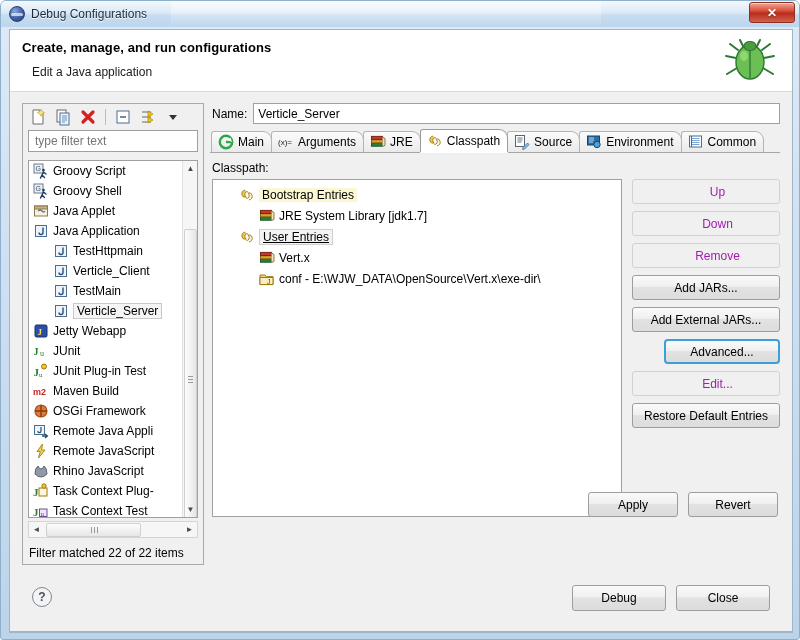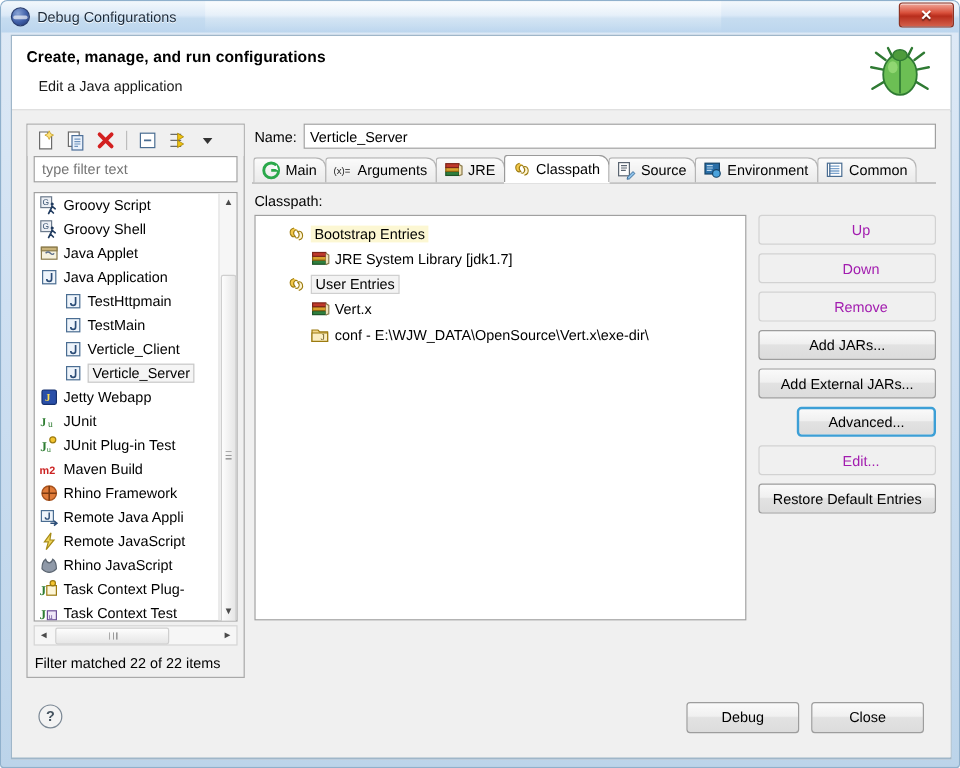--- a/index.html
+++ b/index.html
@@ -318,20 +318,21 @@
   .cp-row.lvl1 { padding-left: 46px; }
   .cp-row .hl-y {
     background: #fcf7d3;
     padding: 0 3px;
   }
   .cp-row .hl-g {
     background: #f3f3f3;
     border: 1px solid #cfcfcf;
     padding: 0 3px;
     margin: -1px 0;
+    text-decoration: underline;
   }
 
   .btn-col {
     position: absolute;
     right: 0; top: 24px;
     width: 148px;
     display: flex; flex-direction: column;
     gap: 7px;
   }
   .btn {
@@ -541,30 +542,30 @@
                 </span>
                 <span class="lbl">TestHttpmain</span>
               </div>
               <div class="tree-row child">
                 <span class="ic">
                   <svg width="16" height="16" viewBox="0 0 16 16">
                     <rect x="2.5" y="2.5" width="11" height="11" fill="#eef4fb" stroke="#4a6d92"></rect>
                     <path d="M10 4.5 v5 a2 2 0 0 1 -4 0" fill="none" stroke="#2c4d77" stroke-width="1.4"></path>
                   </svg>
                 </span>
-                <span class="lbl">TestMain</span>
+                <span class="lbl">Verticle_Client</span>
               </div>
               <div class="tree-row child">
                 <span class="ic">
                   <svg width="16" height="16" viewBox="0 0 16 16">
                     <rect x="2.5" y="2.5" width="11" height="11" fill="#eef4fb" stroke="#4a6d92"></rect>
                     <path d="M10 4.5 v5 a2 2 0 0 1 -4 0" fill="none" stroke="#2c4d77" stroke-width="1.4"></path>
                   </svg>
                 </span>
-                <span class="lbl">Verticle_Client</span>
+                <span class="lbl">TestMain</span>
               </div>
               <div class="tree-row child sel">
                 <span class="ic">
                   <svg width="16" height="16" viewBox="0 0 16 16">
                     <rect x="2.5" y="2.5" width="11" height="11" fill="#eef4fb" stroke="#4a6d92"></rect>
                     <path d="M10 4.5 v5 a2 2 0 0 1 -4 0" fill="none" stroke="#2c4d77" stroke-width="1.4"></path>
                   </svg>
                 </span>
                 <span class="lbl">Verticle_Server</span>
               </div>
@@ -604,21 +605,21 @@
                 </span>
                 <span class="lbl">Maven Build</span>
               </div>
               <div class="tree-row">
                 <span class="ic">
                   <svg width="16" height="16" viewBox="0 0 16 16">
                     <circle cx="8" cy="8" r="6" fill="#e07b39" stroke="#a8521c" stroke-width="1.2"></circle>
                     <path d="M2 8 h12 M8 2 v12" stroke="#7d3a10" stroke-width="1.3"></path>
                   </svg>
                 </span>
-                <span class="lbl">Rhino Framework</span>
+                <span class="lbl">OSGi Framework</span>
               </div>
               <div class="tree-row">
                 <span class="ic">
                   <svg width="16" height="16" viewBox="0 0 16 16">
                     <rect x="1.5" y="2.5" width="10" height="9" fill="#eef4fb" stroke="#4a6d92"></rect>
                     <path d="M8 4 v4 a1.6 1.6 0 0 1 -3.2 0" fill="none" stroke="#2c4d77" stroke-width="1.2"></path>
                     <path d="M9 13 h5 M12 11 l2.4 2 l-2.4 2" stroke="#2c4d77" stroke-width="1.3" fill="none"></path>
                   </svg>
                 </span>
                 <span class="lbl">Remote Java Appli</span>
@@ -838,20 +839,28 @@
                 <span>Advanced...</span>
               </div>
               <div class="btn disabled">
                 <span>Edit...</span>
               </div>
               <div class="btn">
                 <span>Restore Default Entries</span>
               </div>
             </div>
 
+          <div class="apply-row">
+            <div class="btn">
+              <span>Apply</span>
+            </div>
+            <div class="btn">
+              <span>Revert</span>
+            </div>
+          </div>
         </div>
       </div>
 
       <div class="footer-sep"></div>
 
       <div class="footer">
         <div class="help-icon">
           <span>?</span>
         </div>
         <div class="footer-btns">

